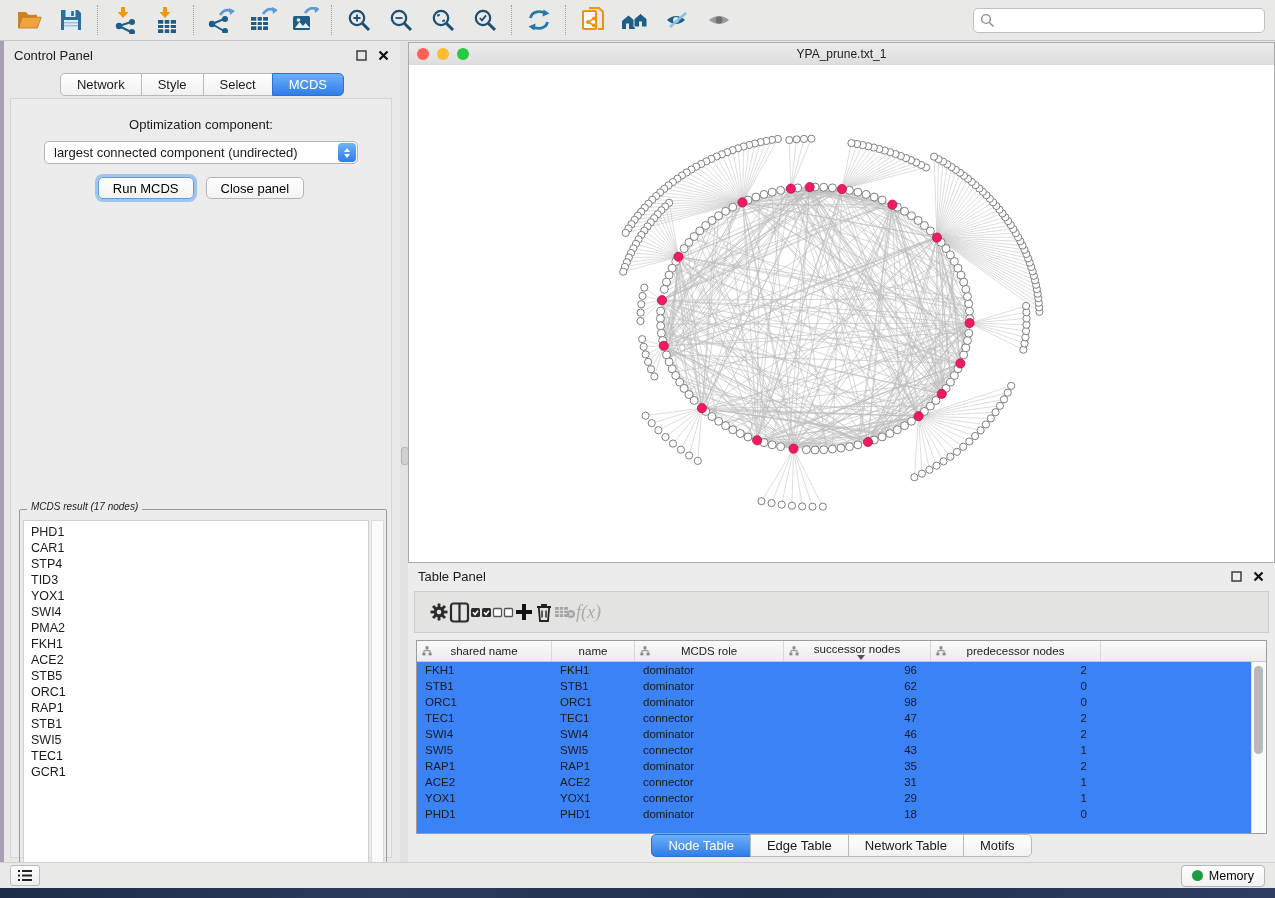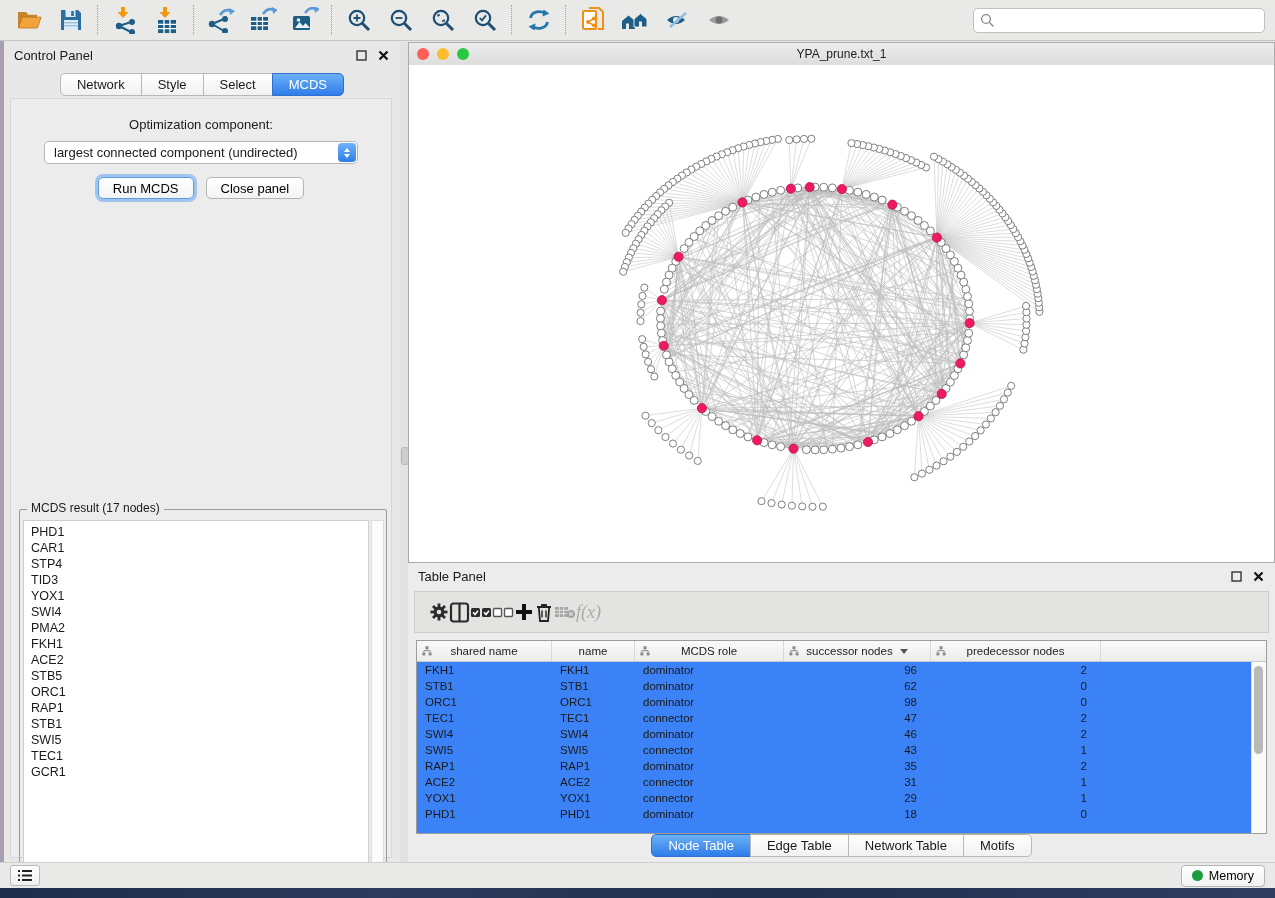--- a/index.html
+++ b/index.html
@@ -42,21 +42,21 @@
   .stepper{position:absolute;right:1px;top:1px;width:18px;height:19px;border-radius:4px;
     background:linear-gradient(#70b2f8,#2e7de9);display:flex;flex-direction:column;align-items:center;justify-content:center;gap:2px;}
   .stepper i{width:0;height:0;border-left:3.5px solid transparent;border-right:3.5px solid transparent;display:block;}
   .stepper .up{border-bottom:4px solid #fff;}
   .stepper .dn{border-top:4px solid #fff;}
   .btnrow{display:flex;justify-content:center;gap:12px;margin-top:13px;}
   .mac-btn{height:22px;padding:0 14px;font-size:13px;font-family:inherit;background:linear-gradient(#ffffff,#f3f3f3);
     border:1px solid #b5b5b5;border-radius:5px;cursor:pointer;}
   .mac-btn.focused{box-shadow:0 0 0 3px rgba(108,170,240,.6);border-color:#5d9be2;}
   .groupbox{position:absolute;left:8px;top:410px;width:366px;height:372px;border:1px solid #9a9a9a;border-radius:2px;}
-  .gb-legend{position:absolute;top:-9px;left:7px;background:#ececec;padding:0 4px;font-size:12px;}
+  .gb-legend{position:absolute;top:-9px;left:7px;background:#ececec;padding:0 4px;font-size:10px;font-style:italic;}
   .result-list{position:absolute;left:3px;top:10px;right:17px;bottom:3px;background:#fff;
     border:1px solid #cfcfcf;padding:3px 0 0 7px;overflow:hidden;font-size:12.5px;line-height:16px;}
   .list-scroll{position:absolute;right:2px;top:10px;bottom:3px;width:13px;background:#fbfbfb;border:1px solid #dcdcdc;box-sizing:border-box;}
   
   .v-divider{left:400px;top:42px;width:8px;height:820px;background:#e2e2e2;cursor:col-resize;}
   .grip{position:absolute;left:1px;top:405px;width:6px;height:16px;background:#cfcfcf;border:1px solid #b5b5b5;border-radius:3px;}
   
   .network-window{left:408px;top:42px;width:867px;height:521px;background:#fff;border:1px solid #ababab;box-sizing:border-box;}
   .net-titlebar{position:relative;height:22px;background:linear-gradient(#ececec,#dddddd);border-bottom:1px solid #b5b5b5;
     display:flex;align-items:center;padding:0 8px;}
@@ -1238,21 +1238,21 @@
         </div>
         <div class="th" style="width: 149px;">
           <svg class="treeic" width="10" height="10" viewBox="0 0 10 10">
             <rect x="3.5" y="0.3" width="3" height="2.8" fill="#8a8a8a"></rect>
             <rect x="0.4" y="6.6" width="3" height="2.8" fill="#8a8a8a"></rect>
             <rect x="6.6" y="6.6" width="3" height="2.8" fill="#8a8a8a"></rect>
             <path d="M5 3.1v1.6M1.9 6.6V4.7h6.2v1.9" stroke="#8a8a8a" fill="none"></path>
           </svg>
           <span>MCDS role</span>
         </div>
-        <div class="th" style="width: 147px;">
+        <div class="th" style="width: 147px; flex-direction: column;">
           <svg class="treeic" width="10" height="10" viewBox="0 0 10 10">
             <rect x="3.5" y="0.3" width="3" height="2.8" fill="#8a8a8a"></rect>
             <rect x="0.4" y="6.6" width="3" height="2.8" fill="#8a8a8a"></rect>
             <rect x="6.6" y="6.6" width="3" height="2.8" fill="#8a8a8a"></rect>
             <path d="M5 3.1v1.6M1.9 6.6V4.7h6.2v1.9" stroke="#8a8a8a" fill="none"></path>
           </svg>
           <span>successor nodes</span>
           <span class="sortchev"></span>
         </div>
         <div class="th" style="width: 170px;">

